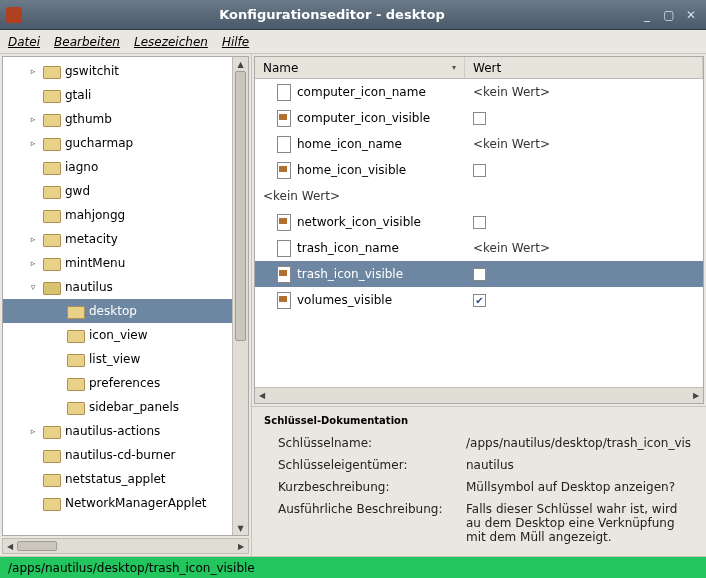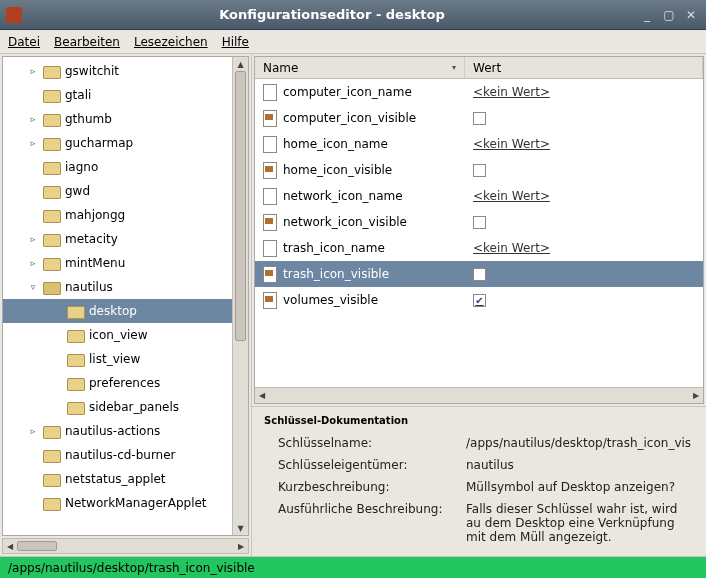--- a/index.html
+++ b/index.html
@@ -3,21 +3,21 @@
 <meta charset="utf-8">
 <style>
 * { box-sizing: border-box; margin: 0; padding: 0; font-family: "DejaVu Sans", "Liberation Sans", sans-serif; font-size: 12px; }
 body { background: #eae7e0; width: 706px; height: 578px; overflow: hidden; display: flex; flex-direction: column; }
 
 .titlebar { background: linear-gradient(#6a7a88, #4a5a6a); color: #fff; height: 30px; display: flex; align-items: center; padding: 0 6px; border-bottom: 1px solid #2a3a48; }
 .titlebar .app-icon { width: 16px; height: 16px; background: #b04020; border-radius: 2px; margin-right: 8px; }
 .titlebar .title { flex: 1; text-align: center; font-weight: bold; font-size: 13px; }
 .titlebar .win-btn { width: 18px; height: 16px; margin-left: 4px; display: flex; align-items: center; justify-content: center; cursor: pointer; color: #dde; }
 
-.menubar { background: #eae7e0; height: 24px; display: flex; align-items: center; padding: 0 8px; border-bottom: 1px solid #c8c4bc; }
+.menubar { background: #eae7e0; height: 24px; display: flex; align-items: center; padding: 0 8px; border-bottom: 1px solid #c8c4bc; font-style: italic; }
 .menubar .menu { margin-right: 14px; cursor: pointer; }
 .menubar .menu .ul { text-decoration: underline; }
 
 .content { flex: 1; display: flex; min-height: 0; }
 
 .left-pane { width: 252px; display: flex; flex-direction: column; border-right: 1px solid #c8c4bc; }
 .tree-wrap { flex: 1; overflow: hidden; background: #fff; border: 1px solid #aaa; margin: 2px; position: relative; display: flex; }
 .tree { flex: 1; overflow: hidden; padding: 2px 0; }
 .tree-row { display: flex; align-items: center; height: 24px; padding-left: 4px; white-space: nowrap; cursor: pointer; }
 .tree-row.selected { background: #6d87a3; color: #fff; }
@@ -45,22 +45,22 @@
 .table-wrap { flex: 1; margin: 2px; border: 1px solid #aaa; background: #fff; display: flex; flex-direction: column; min-height: 0; }
 .table-head { display: flex; background: #e6e3db; border-bottom: 1px solid #bbb; height: 22px; }
 .table-head .col { padding: 3px 8px; border-right: 1px solid #ccc; display: flex; align-items: center; text-align: center; }
 .col-name { width: 210px; }
 .col-wert { flex: 1; }
 .sort-arrow { margin-left: auto; font-size: 8px; color: #555; }
 
 .table-body { flex: 1; overflow: hidden; }
 .tbl-row { display: flex; height: 26px; align-items: center; cursor: pointer; }
 .tbl-row.selected { background: #6d87a3; color: #fff; }
-.tbl-row .c-name { width: 210px; padding-left: 8px; display: flex; align-items: center; }
-.tbl-row .c-wert { flex: 1; padding-left: 8px; display: flex; align-items: center; color: #333; text-decoration: underline; }
+.tbl-row .c-name { width: 210px; padding-left: 22px; display: flex; align-items: center; }
+.tbl-row .c-wert { flex: 1; padding-left: 8px; display: flex; align-items: center; color: #333; }
 .tbl-row.selected .c-wert { color: #fff; }
 .key-icon { width: 14px; height: 16px; margin-right: 6px; position: relative; }
 .key-icon::before { content: ""; position: absolute; left: 0; top: 0; width: 12px; height: 15px; background: #fff; border: 1px solid #888; }
 .key-icon.bool::after { content: ""; position: absolute; left: 2px; top: 4px; width: 8px; height: 6px; background: #b07030; }
 .checkbox { width: 13px; height: 13px; border: 1px solid #888; background: #fff; display: flex; align-items: center; justify-content: center; font-size: 10px; color: #2a4a8a; }
 .checkbox.checked::after { content: "✔"; font-weight: bold; }
 
 .hscroll-right { height: 16px; background: #e0ddd5; border-top: 1px solid #c0bcb4; display: flex; align-items: center; }
 .hscroll-right .arrow { width: 14px; text-align: center; font-size: 8px; color: #444; cursor: pointer; }
 .hscroll-right .track { flex: 1; position: relative; height: 100%; }
@@ -251,24 +251,20 @@
           <div class="tbl-row">
             <div class="c-name">
               <span class="key-icon bool"></span>
               <span>home_icon_visible</span>
             </div>
             <div class="c-wert">
               <span class="checkbox"></span>
             </div>
           </div>
           <div class="tbl-row">
-            <div class="c-name">
-              <span class="key-icon"></span>
-              <span>network_icon_name</span>
-            </div>
             <div class="c-wert">
               <span>&lt;kein Wert&gt;</span>
             </div>
           </div>
           <div class="tbl-row">
             <div class="c-name">
               <span class="key-icon bool"></span>
               <span>network_icon_visible</span>
             </div>
             <div class="c-wert">

